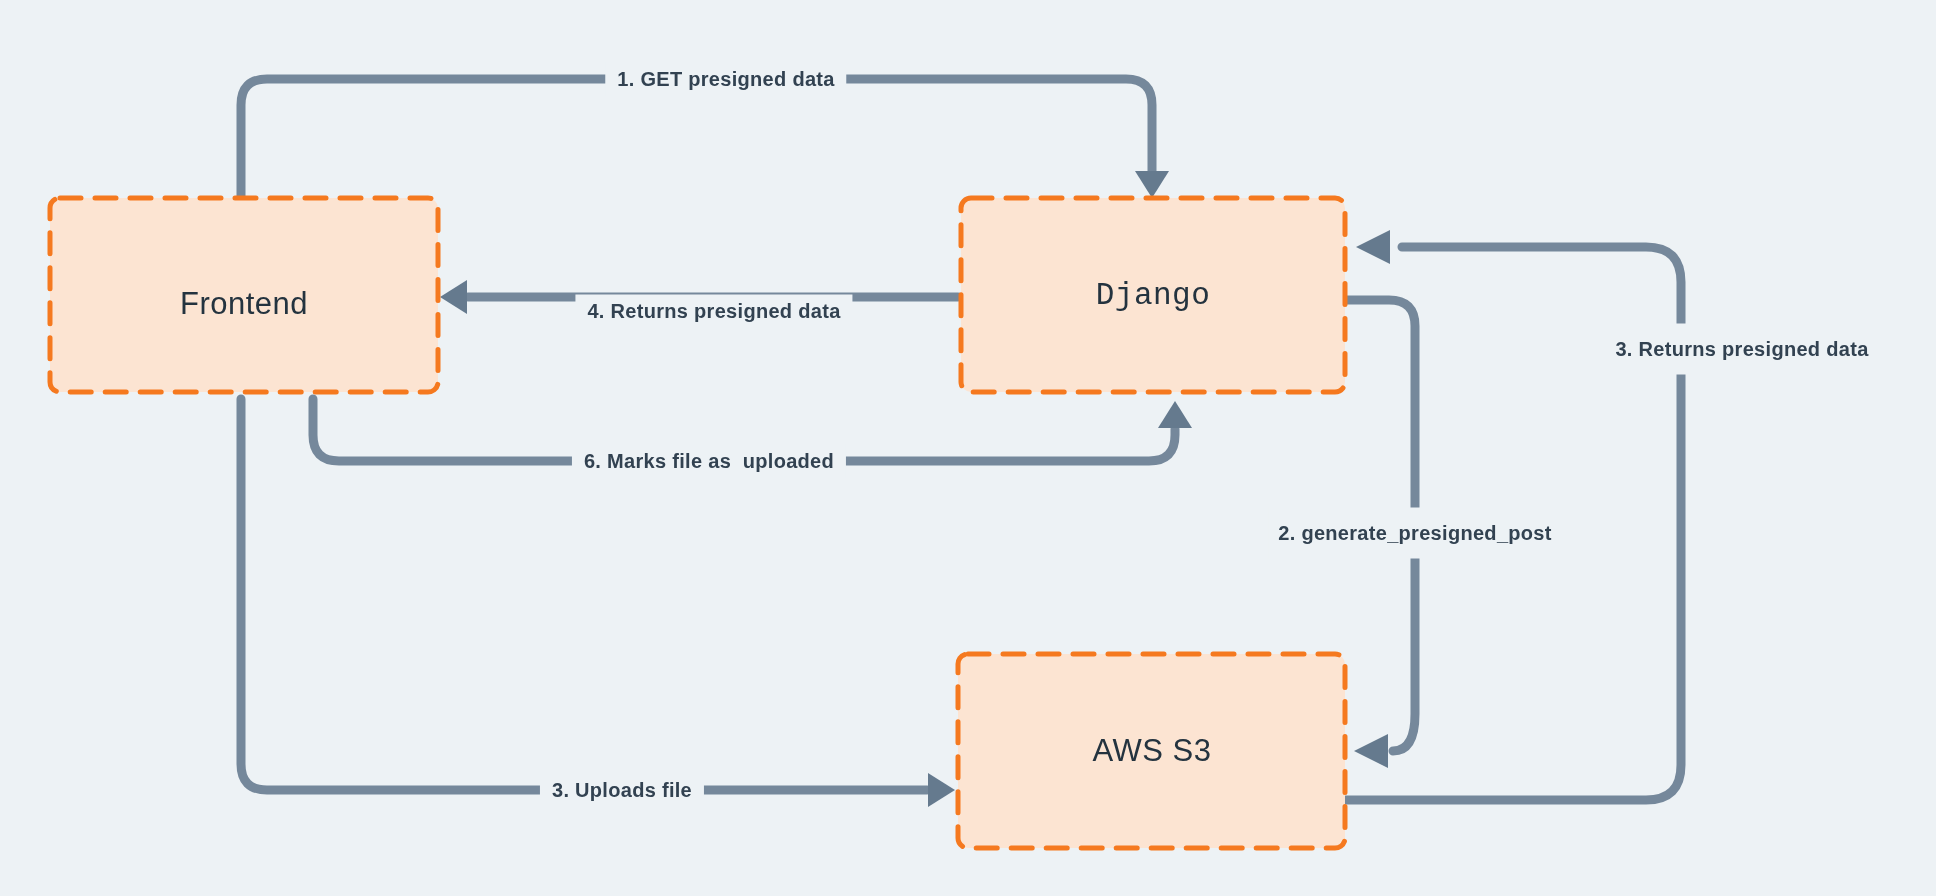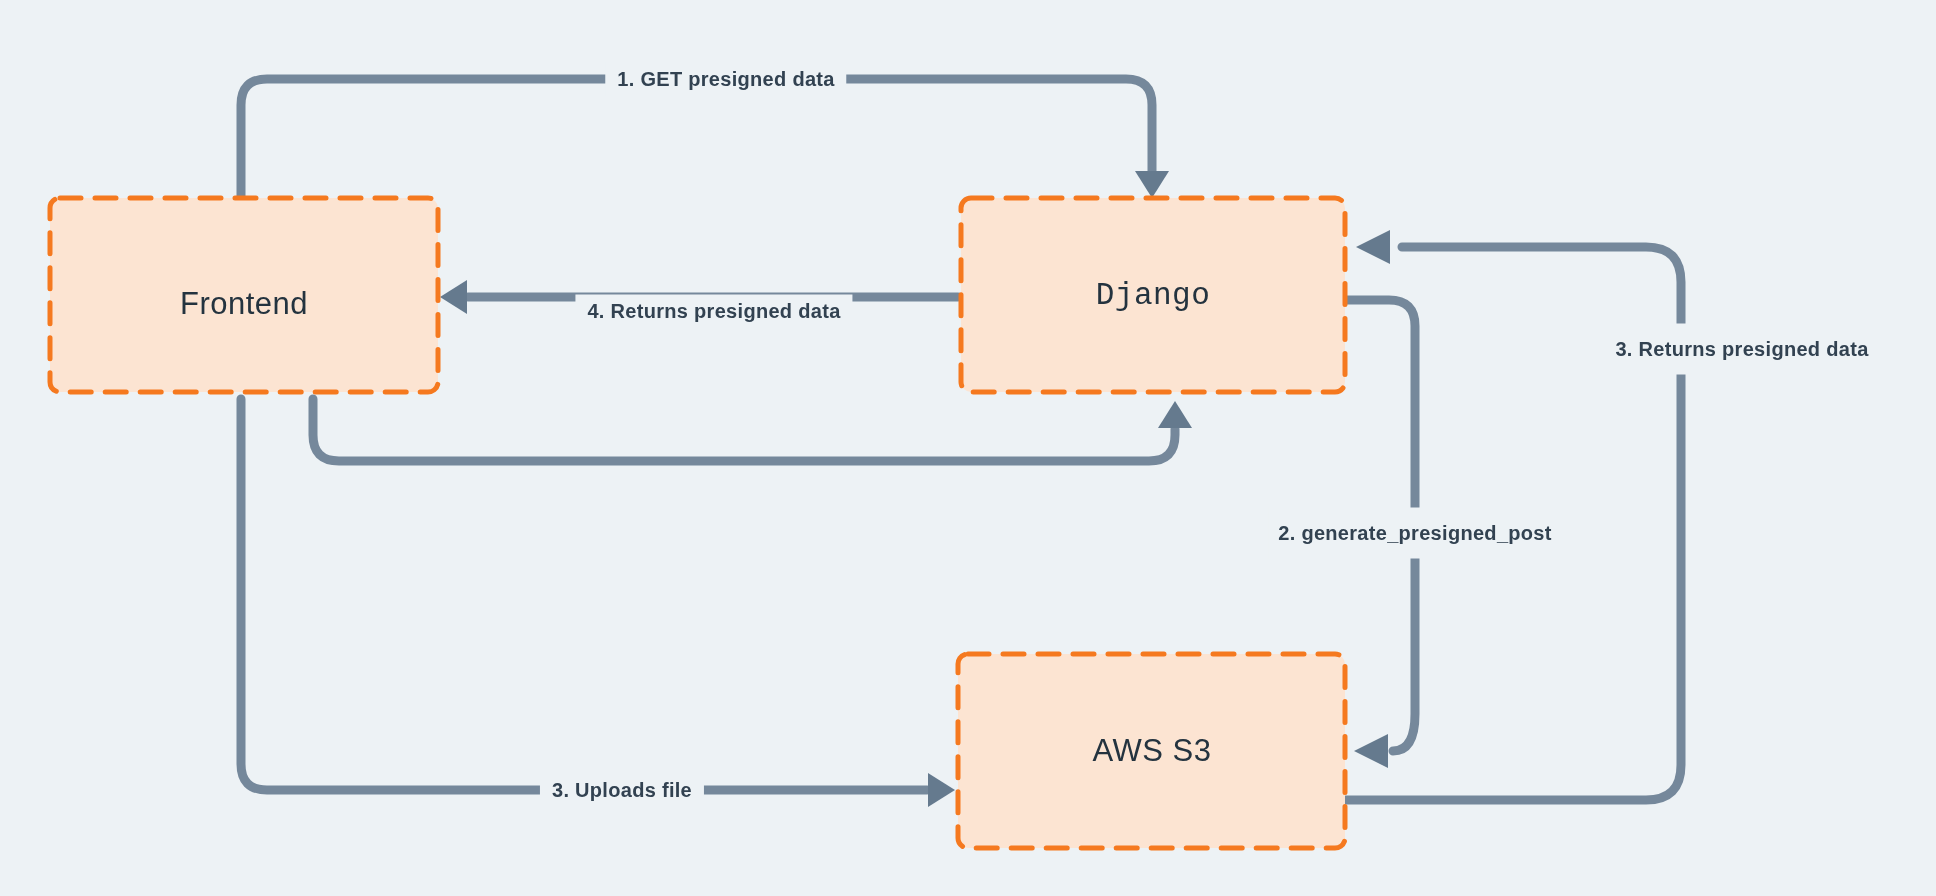--- a/index.html
+++ b/index.html
@@ -113,14 +113,15 @@
 
   <div class="node-label nl-frontend">Frontend</div>
   <div class="node-label nl-django">Django</div>
   <div class="node-label nl-aws">AWS S3</div>
 
   <div class="edge-label el-1">1. GET presigned data</div>
   <div class="edge-label el-2 vertical">2. generate_presigned_post</div>
   <div class="edge-label el-3 vertical">3. Returns presigned data</div>
   <div class="edge-label el-4">4. Returns presigned data</div>
   <div class="edge-label el-5">3. Uploads file</div>
+  <div class="edge-label el-6">6. Marks file as  uploaded</div>
 
 </div>
 
 </body></html>

